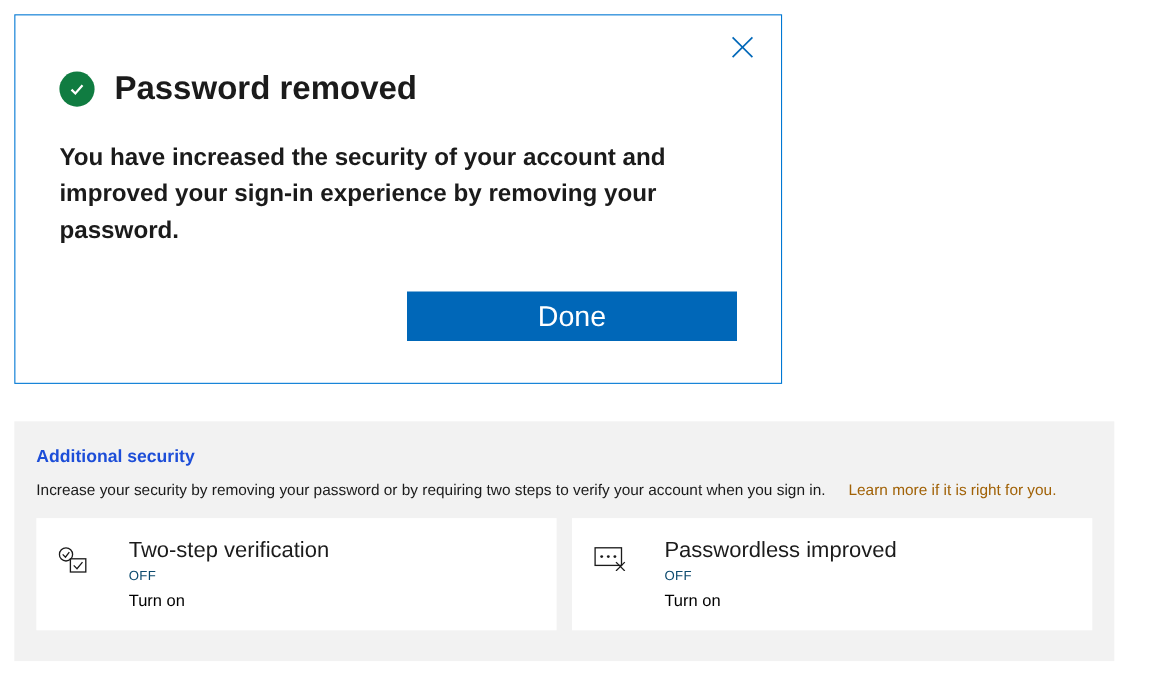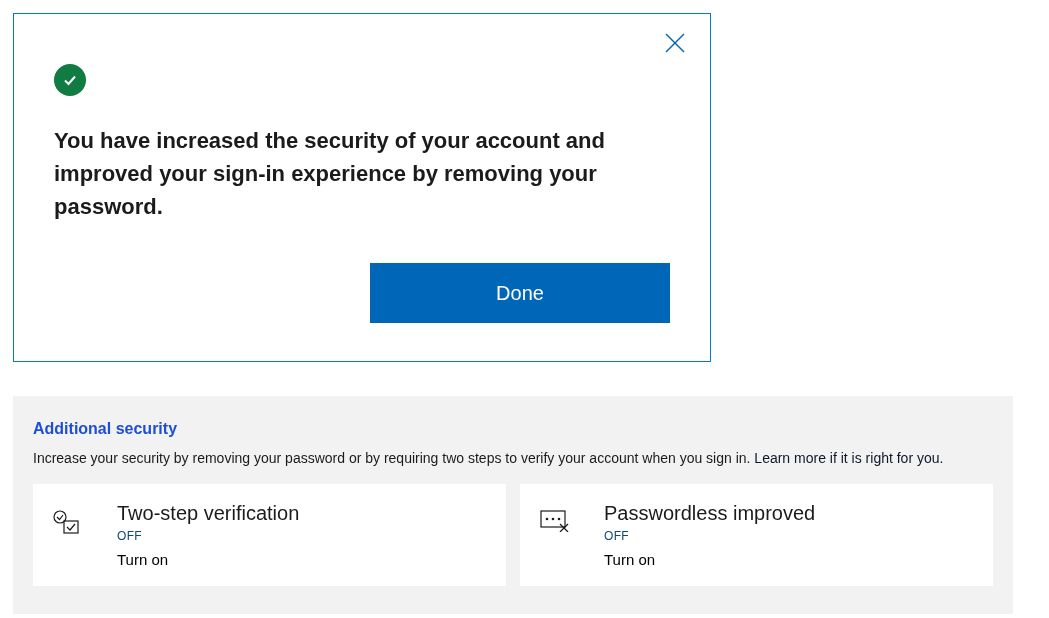--- a/index.html
+++ b/index.html
@@ -55,25 +55,25 @@
       font-size: 22px;
       color: #1b1b1b;
       margin-top: 28px;
       line-height: 1.5;
       max-width: 580px;
       font-weight: bold;
     }
     .done-btn {
       display: block;
       width: 300px;
-      height: 60px;
+      height: 45px;
       background: #0067b8;
       color: #fff;
       border: none;
-      font-size: 20px;
+      font-size: 26px;
       font-weight: 400;
       margin-top: 40px;
       margin-left: auto;
       margin-right: 0;
       cursor: pointer;
     }
     .security-panel {
       background: #f2f2f2;
       width: 1000px;
       margin-top: 34px;
@@ -83,23 +83,24 @@
       font-size: 16px;
       font-weight: 600;
       color: #1d4ed8;
     }
     .panel-desc {
       font-size: 14px;
       color: #1b1b1b;
       margin-top: 12px;
     }
     .learn-link {
-      color: #0f172a;
+      color: #a16207;
       text-decoration: none;
       cursor: pointer;
+      margin-left: 17px;
     }
     .cards-row {
       display: flex;
       gap: 14px;
       margin-top: 18px;
     }
     .card {
       background: #fff;
       flex: 1;
       padding: 18px 20px 18px 20px;
@@ -146,20 +147,21 @@
       <line x1="2" y1="2" x2="20" y2="20" stroke="#0067b8" stroke-width="1.5"></line>
       <line x1="20" y1="2" x2="2" y2="20" stroke="#0067b8" stroke-width="1.5"></line>
     </svg>
   </div>
   <div class="dialog-header">
     <div class="success-circle">
       <svg width="18" height="18" viewBox="0 0 18 18">
         <polyline points="4,9.5 7.5,13 14,5.5" fill="none" stroke="#fff" stroke-width="2"></polyline>
       </svg>
     </div>
+    <div class="dialog-title">Password removed</div>
   </div>
   <div class="dialog-message">You have increased the security of your account and improved your sign-in experience by removing your password.</div>
   <button class="done-btn">Done</button>
 </div>
 
 <div class="security-panel">
   <div class="panel-title">Additional security</div>
   <div class="panel-desc">
     <span>Increase your security by removing your password or by requiring two steps to verify your account when you sign in. </span><a class="learn-link">Learn more if it is right for you.</a>
   </div>

